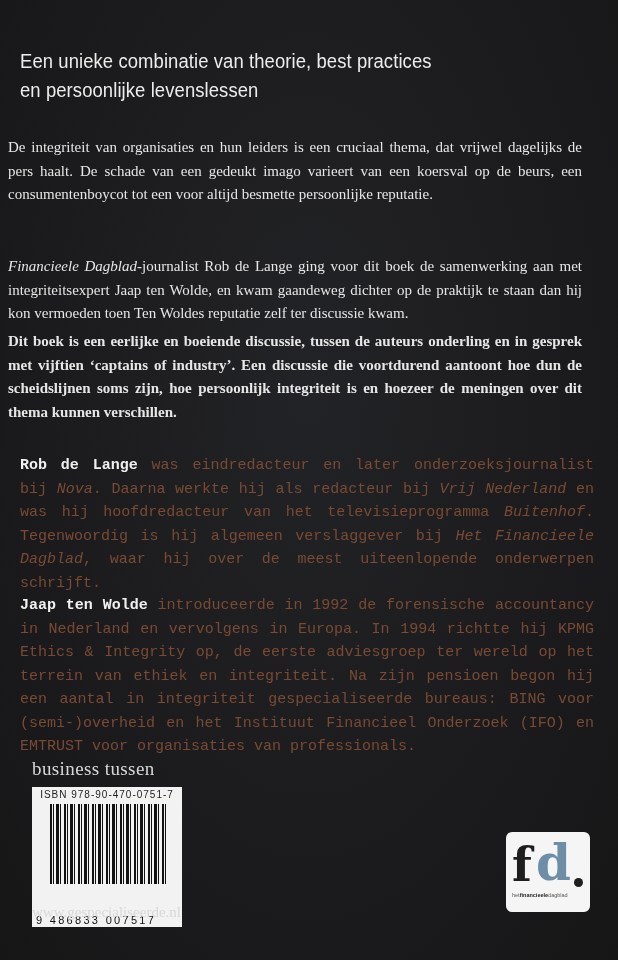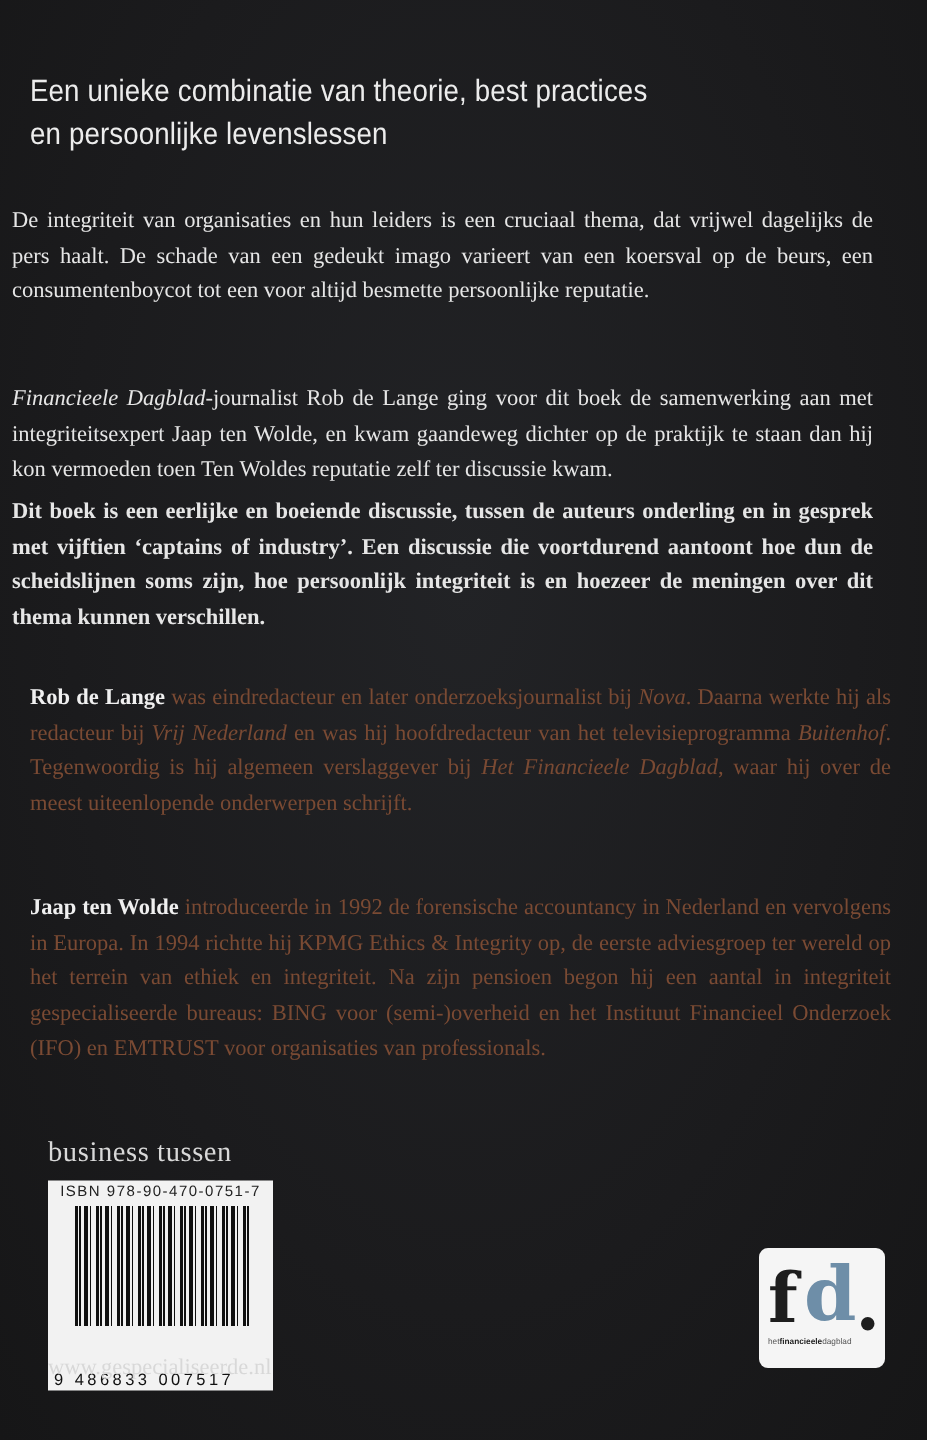--- a/index.html
+++ b/index.html
@@ -25,21 +25,21 @@
     font-size:15px; line-height:23.5px;
     color:#e6e6e6; text-align:justify;
   }
   .para i { font-style:italic; }
   .p1 { top:136px; }
   .p2 { top:235px;margin-top:20px; }
   .p3 { top:330px;font-weight:bold; }
   .bio {
     position:absolute; left:20px; width:574px;
     font-size:15px; line-height:23.5px;
-    color:#7a4a33; text-align:justify;
+    color:#7a4a33; text-align:justify;font-family:Liberation Mono, monospace;
   }
   .bio b { color:#f0f0f0; font-weight:bold; }
   .bio i { font-style:italic; }
   .bio1 { top:454px; }
   .bio2 { top:594px; }
   .publisher {
     position:absolute; left:32px; top:758px;
     font-size:19px; color:#d8d8d8; letter-spacing:0.4px;
   }
   .barcode {

